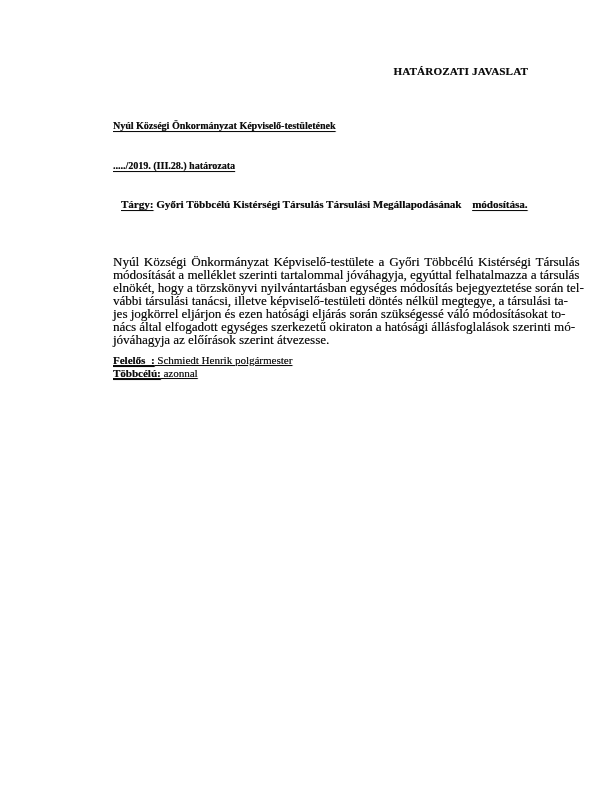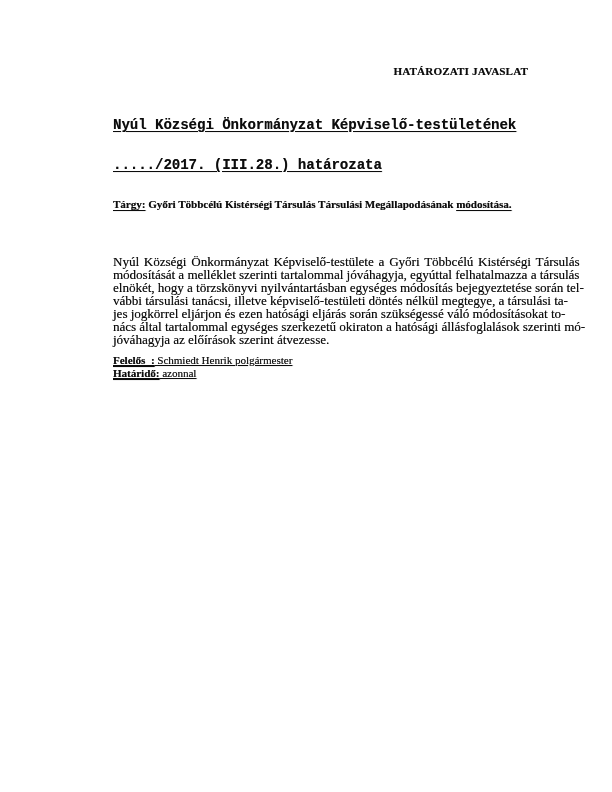--- a/index.html
+++ b/index.html
@@ -24,42 +24,42 @@
     width: 415px;
     text-align: right;
     font-size: 11px;
     font-weight: bold;
     line-height: 13px;
     letter-spacing: 0.2px;
   }
   .heading {
     position: absolute;
     left: 113px;
-    font-size: 14px;
+    font-size: 10px;
     font-weight: bold;
     line-height: 13px;
     text-decoration: underline;
     text-underline-offset: 2px;
-    font-family: Liberation Mono, monospace;
   }
   .heading.org   { top: 119px; }
   .heading.resno { top: 159px; }
   .subject {
     position: absolute;
     top: 198px;
     left: 113px;
     width: 430px;
     font-size: 11px;
     font-weight: bold;
     line-height: 13px;
     white-space: nowrap;
   }
   .subject .u {
     text-decoration: underline;
     text-underline-offset: 2px;
+    margin-left: 8px;
   }
   .body-block {
     position: absolute;
     top: 255px;
     left: 113px;
     width: 418px;
     font-size: 13px;
     line-height: 13px;
   }
   .body-line {
@@ -87,38 +87,38 @@
 </style>
 </head>
 <body>
 
 <div class="page">
 
   <div class="doc-title">HATÁROZATI JAVASLAT</div>
 
   <div class="heading org">Nyúl Községi Önkormányzat Képviselő-testületének</div>
 
-  <div class="heading resno">...../2017. (III.28.) határozata</div>
+  <div class="heading resno">...../2019. (III.28.) határozata</div>
 
   <div class="subject">
     <span class="u">Tárgy:</span><span> Győri Többcélú Kistérségi Társulás Társulási Megállapodásának </span><span class="u">módosítása.</span>
   </div>
 
   <div class="body-block">
     <div class="body-line wide">Nyúl Községi Önkormányzat Képviselő-testülete a Győri Többcélú Kistérségi Társulás</div>
     <div class="body-line">módosítását a melléklet szerinti tartalommal jóváhagyja, egyúttal felhatalmazza a társulás</div>
     <div class="body-line">elnökét, hogy a törzskönyvi nyilvántartásban egységes módosítás bejegyeztetése során tel-</div>
     <div class="body-line">vábbi társulási tanácsi, illetve képviselő-testületi döntés nélkül megtegye, a társulási ta-</div>
     <div class="body-line">jes jogkörrel eljárjon és ezen hatósági eljárás során szükségessé váló módosításokat to-</div>
-    <div class="body-line">nács által tartalommal egységes szerkezetű okiraton a hatósági állásfoglalások szerinti mó-</div>
+    <div class="body-line">nács által elfogadott egységes szerkezetű okiraton a hatósági állásfoglalások szerinti mó-</div>
     <div class="body-line last">jóváhagyja az előírások szerint átvezesse.</div>
   </div>
 
   <div class="meta-block">
     <div class="meta-line">
       <span class="meta-label">Felelős&nbsp;&nbsp;:</span><span> Schmiedt Henrik polgármester</span>
     </div>
     <div class="meta-line">
-      <span class="meta-label">Határidő:</span><span> azonnal</span>
+      <span class="meta-label">Többcélú:</span><span> azonnal</span>
     </div>
   </div>
 
 </div>
 
 </body></html>

